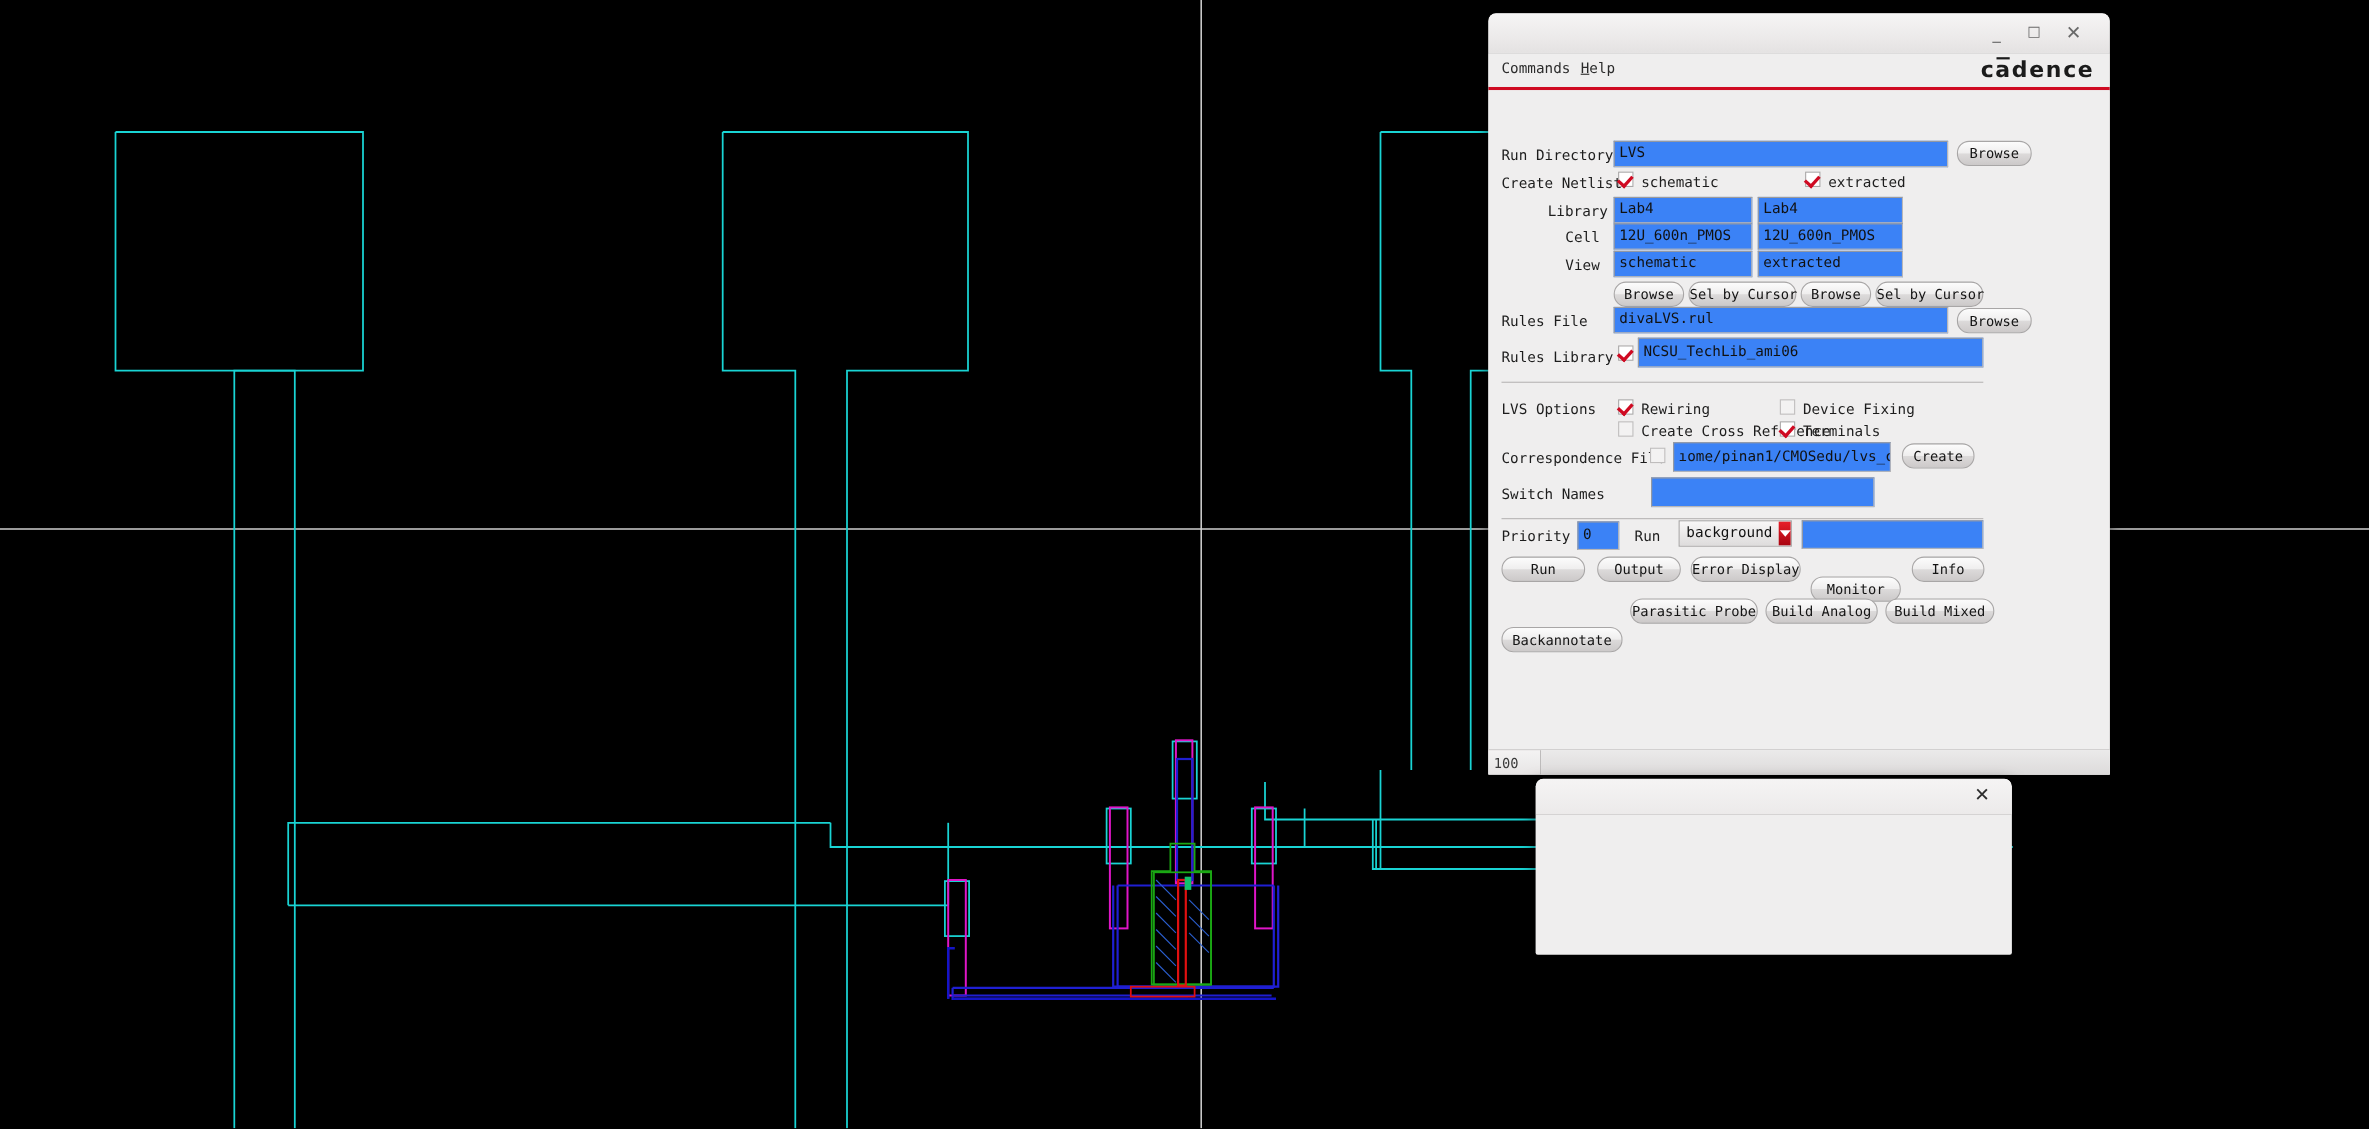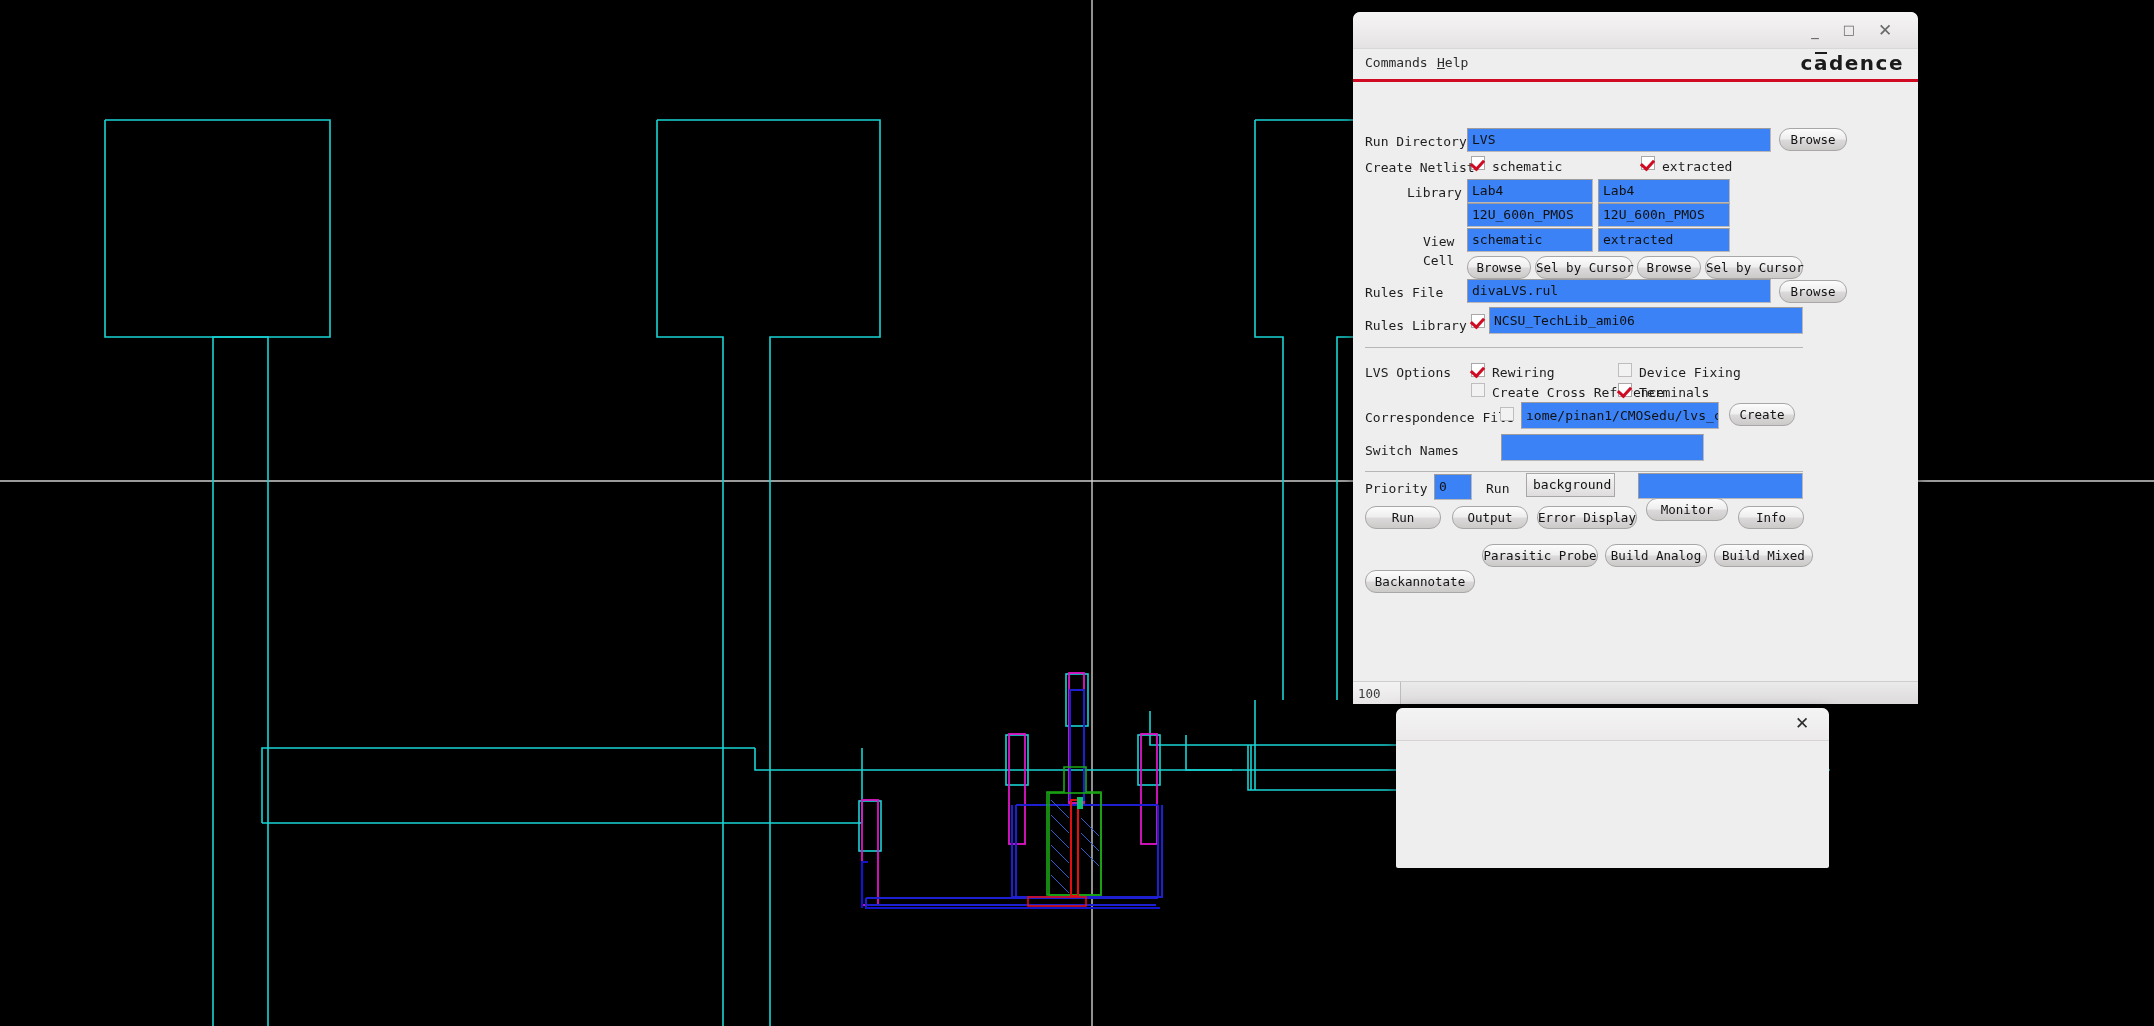--- a/index.html
+++ b/index.html
@@ -271,21 +271,21 @@
     <div class="lbl" style="left:12px;top:78px;">Create Netlist</div>
     <div class="cbx on" style="left:118px;top:74px;"></div>
     <div class="lbl" style="left:139px;top:77px;">schematic</div>
     <div class="cbx on" style="left:288px;top:74px;"></div>
     <div class="lbl" style="left:309px;top:77px;">extracted</div>
 
     <div class="lbl" style="left:54px;top:103px;">Library</div>
     <div class="inp" style="left:114px;top:97px;width:126px;">Lab4</div>
     <div class="inp" style="left:245px;top:97px;width:132px;">Lab4</div>
 
-    <div class="lbl" style="left:70px;top:127px;margin-top:44px;">Cell</div>
+    <div class="lbl" style="left:70px;top:127px;">Cell</div>
     <div class="inp" style="left:114px;top:121px;width:126px;">12U_600n_PMOS</div>
     <div class="inp" style="left:245px;top:121px;width:132px;">12U_600n_PMOS</div>
 
     <div class="lbl" style="left:70px;top:152px;">View</div>
     <div class="inp" style="left:114px;top:146px;width:126px;">schematic</div>
     <div class="inp" style="left:245px;top:146px;width:132px;">extracted</div>
 
     <div class="btn" style="left:114px;top:174px;width:64px;">Browse</div>
     <div class="btn" style="left:182px;top:174px;width:98px;">Sel by Cursor</div>
     <div class="btn" style="left:284px;top:174px;width:64px;">Browse</div>
@@ -318,32 +318,32 @@
     <div class="btn" style="left:376px;top:321px;width:66px;">Create</div>
 
     <div class="lbl" style="left:12px;top:361px;">Switch Names</div>
     <div class="inp" style="left:148px;top:352px;width:203px;height:27px;line-height:25px;"></div>
 
     <div class="sep" style="left:12px;top:389px;width:438px;"></div>
 
     <div class="lbl" style="left:12px;top:399px;">Priority</div>
     <div class="inp" style="left:81px;top:392px;width:38px;height:26px;line-height:24px;">0</div>
     <div class="lbl" style="left:133px;top:399px;">Run</div>
-    <div class="dd" style="left:173px;top:391px;width:89px;">
+    <div class="dd" style="left:173px;top:391px;width:103px;">
       <div class="dd-txt">background</div>
       <div class="dd-arrow">
           <i></i>
         </div>
     </div>
     <div class="inp" style="left:285px;top:391px;width:165px;height:26px;line-height:24px;"></div>
 
     <div class="btn" style="left:12px;top:424px;width:76px;">Run</div>
     <div class="btn" style="left:99px;top:424px;width:76px;">Output</div>
     <div class="btn" style="left:184px;top:424px;width:100px;">Error Display</div>
-    <div class="btn" style="left:293px;top:416px;width:82px;">Monitor</div>
+    <div class="btn" style="left:293px;top:442px;width:82px;">Monitor</div>
     <div class="btn" style="left:385px;top:424px;width:66px;">Info</div>
 
     <div class="btn" style="left:12px;top:488px;width:110px;">Backannotate</div>
     <div class="btn" style="left:129px;top:462px;width:116px;">Parasitic Probe</div>
     <div class="btn" style="left:252px;top:462px;width:102px;">Build Analog</div>
     <div class="btn" style="left:361px;top:462px;width:99px;">Build Mixed</div>
 
     <div class="statusbar">
       <div class="s1">100</div>
       <div class="s2"></div>

